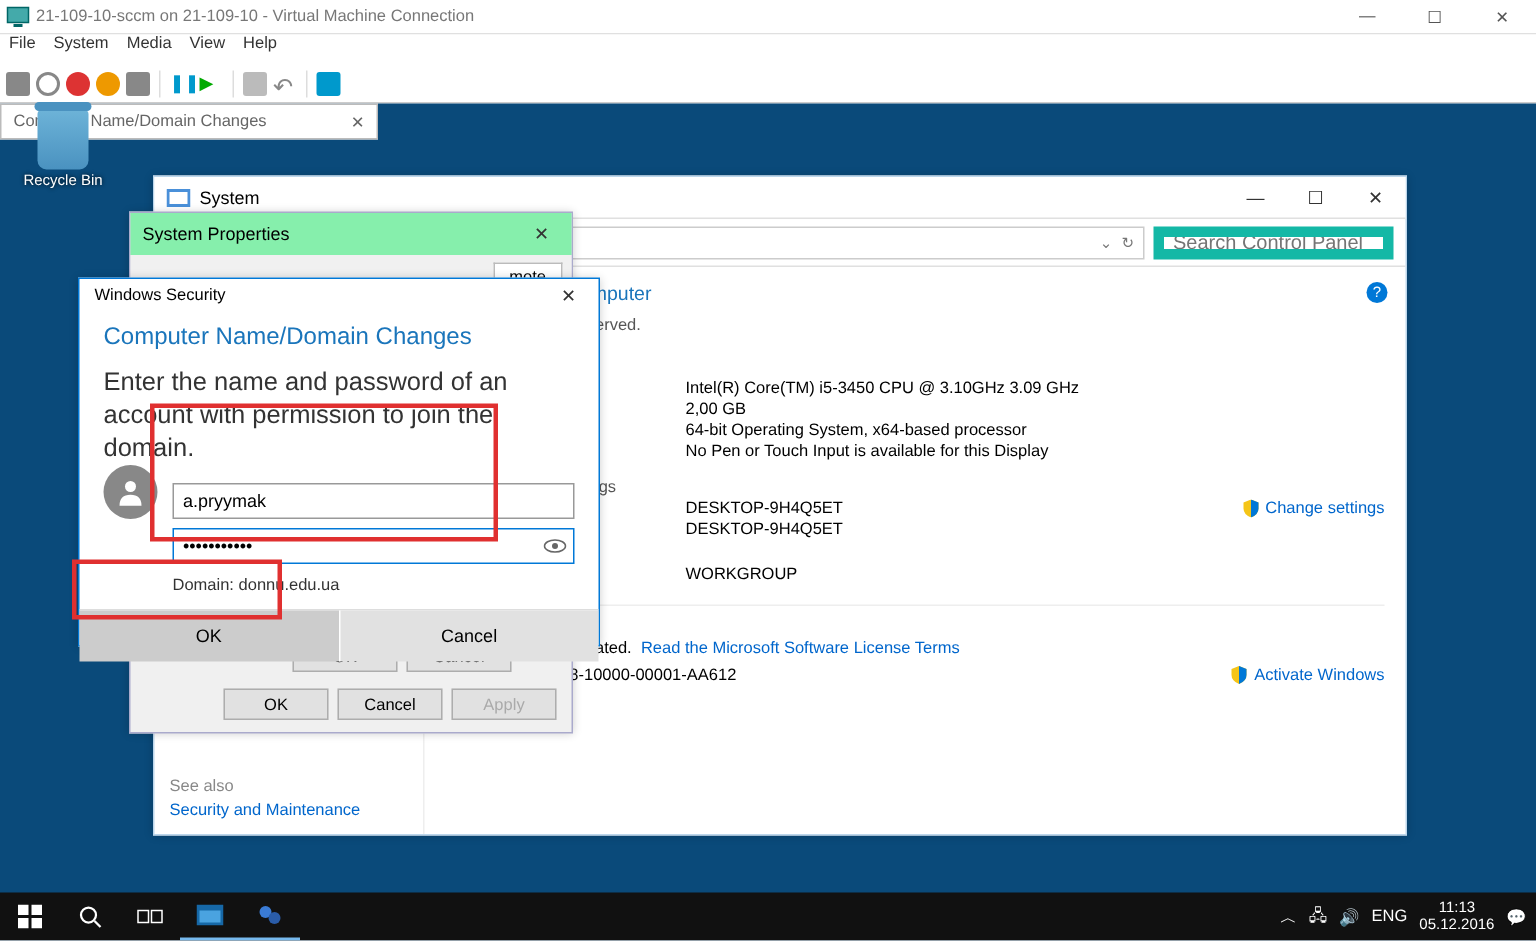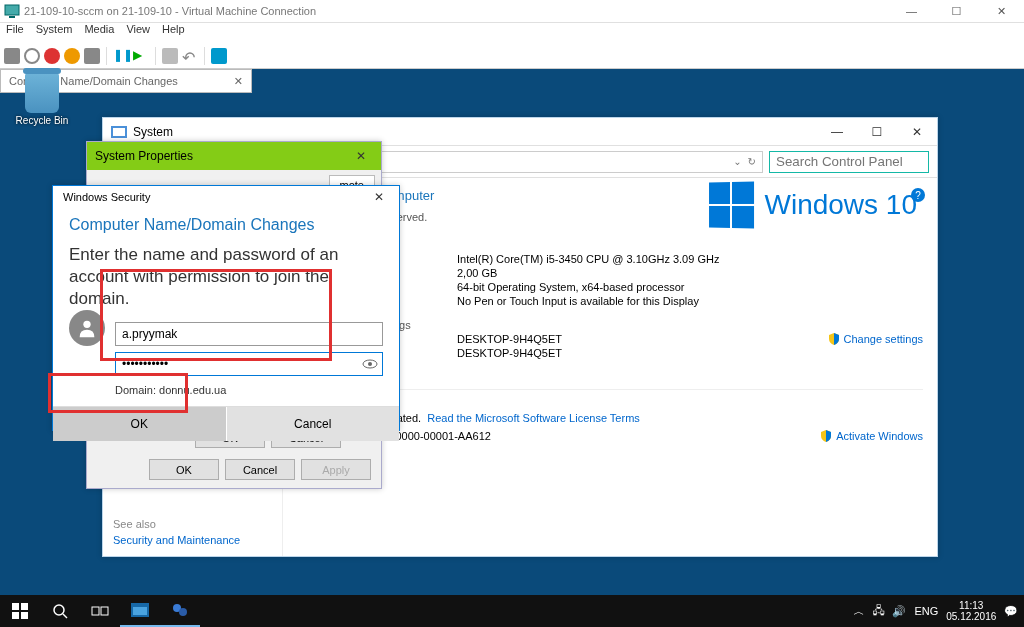--- a/index.html
+++ b/index.html
@@ -31,38 +31,38 @@
 .win { position:absolute; background:#fff; border:1px solid #4fa3e0; box-shadow: 0 0 6px rgba(0,0,0,.2); }
 .win .tbar { height:28px; display:flex; align-items:center; font-size:12px; padding-left:8px; }
 .win .tbar .icon { width:16px; height:16px; margin-right:6px; }
 .win .tbar .wbtns { margin-left:auto; display:flex; }
 .win .tbar .wbtns div { width:40px; height:28px; display:flex;align-items:center;justify-content:center; font-size:12px; color:#333; }
 
 .system-win { left:102px; top:48px; width:836px; height:440px; border-color:#bcd6eb; }
 .system-win .tbar { background:#fff; border-bottom:1px solid #e0e0e0; }
 .system-win .nav { height:32px; border-bottom:1px solid #e0e0e0; display:flex; align-items:center; padding:0 8px; gap:6px; font-size:11px; }
 .system-win .nav .bc { flex:1; border:1px solid #ccc; height:22px; display:flex; align-items:center; padding:0 6px; gap:6px; }
-.system-win .nav .search { width:160px; border:1px solid #14b8a6; height:22px; padding:0 6px; color:#be185d; }
+.system-win .nav .search { width:160px; border:7px solid #14b8a6; height:22px; padding:0 6px; color:#be185d; }
 .system-body { display:flex; height:calc(100% - 60px); }
 .system-side { width:180px; border-right:1px solid #eee; padding:10px; font-size:11px; color:#0066cc; }
 .system-main { flex:1; padding:10px 14px; font-size:11px; position:relative; }
 .system-main h3 { color:#1a75bb; font-weight:400; font-size:13px; margin-bottom:8px; }
 .system-main .row { display:flex; margin:2px 0; }
 .system-main .row .k { width:160px; color:#555; }
 .system-main .winlogo { position:absolute; right:20px; top:4px; display:flex; align-items:center; gap:10px; }
 .system-main .winlogo .sq { width:46px; height:46px; display:grid; grid-template-columns:1fr 1fr; grid-template-rows:1fr 1fr; gap:2px; transform: perspective(200px) rotateY(-12deg); }
 .system-main .winlogo .sq div { background:#0078d7; }
 .system-main .winlogo span { font-size:28px; color:#0078d7; font-weight:300; }
 .system-main .linkish { color:#0066cc; }
 .system-main .shield { display:inline-flex; align-items:center; gap:4px; }
 .shield svg { width:12px; height:12px; }
 
 
 .sysprops { left:86px; top:72px; width:296px; height:348px; border-color:#aac; background:#f0f0f0; }
-.sysprops .tbar { background:#84cc16; }
+.sysprops .tbar { background:#86efac; }
 .sysprops .tabrow { height:24px; display:flex; align-items:flex-end; padding:0 6px; background:#f0f0f0; }
 .sysprops .tab { border:1px solid #bbb; border-bottom:none; background:#fff; font-size:11px; padding:3px 10px; }
 .sysprops .btnrow { position:absolute; bottom:8px; right:10px; display:flex; gap:6px; }
 .sysprops .btn, .dlg-btn { min-width:70px; height:21px; background:#e1e1e1; border:1px solid #adadad; font-size:11px; display:flex;align-items:center;justify-content:center; }
 .sysprops .mid { position:absolute; bottom:40px; right:40px; display:flex; gap:6px; }
 
 
 .cndc { left:86px; top:93px; width:252px; height:24px; border:1px solid #bbb; background:#fff; display:flex; align-items:center; font-size:11px; padding:0 8px; color:#666; }
 .cndc .x { margin-left:auto; }
 
@@ -160,29 +160,20 @@
       </div>
       <input class="search" placeholder="Search Control Panel" style="">
     </div>
     <div class="helpdot">?</div>
     <div class="system-body">
       <div class="system-side"></div>
       <div class="system-main">
         <h3>on about your computer</h3>
         <div style="color:#555;margin-bottom:20px">oration. All rights reserved.</div>
 
-        <div class="winlogo">
-          <div class="sq">
-              <div></div>
-              <div></div>
-              <div></div>
-              <div></div>
-            </div>
-          <span>Windows 10</span>
-        </div>
 
         <div style="margin-top:30px">
           <div class="row">
               <span class="k"></span>
               <span>Intel(R) Core(TM) i5-3450 CPU @ 3.10GHz   3.09 GHz</span>
             </div>
           <div class="row">
               <span class="k">t):</span>
               <span>2,00 GB</span>
             </div>
@@ -206,20 +197,24 @@
                 <path d="M6 0 L11 2 L11 6 Q11 10 6 12 L6 0 Z" fill="#0078d7"></path>
               </svg>
             <span>Change settings</span>
           </span>
         </div>
         <div class="row">
             <span class="k"></span>
             <span>DESKTOP-9H4Q5ET</span>
           </div>
         <div class="row" style="height:14px"></div>
+        <div class="row">
+            <span class="k"></span>
+            <span>WORKGROUP</span>
+          </div>
 
         <div style="margin-top:14px;border-top:1px solid #eee;padding-top:6px;color:#555">Windows activation</div>
         <div class="row" style="margin-top:4px">
           <span>Windows is not activated.</span>&nbsp;&nbsp;
           <span class="linkish">Read the Microsoft Software License Terms</span>
         </div>
         <div class="row" style="margin-top:6px">
           <span>Product ID:</span>&nbsp;
           <span>00328-10000-00001-AA612</span>
           <span class="linkish shield" style="margin-left:auto">

